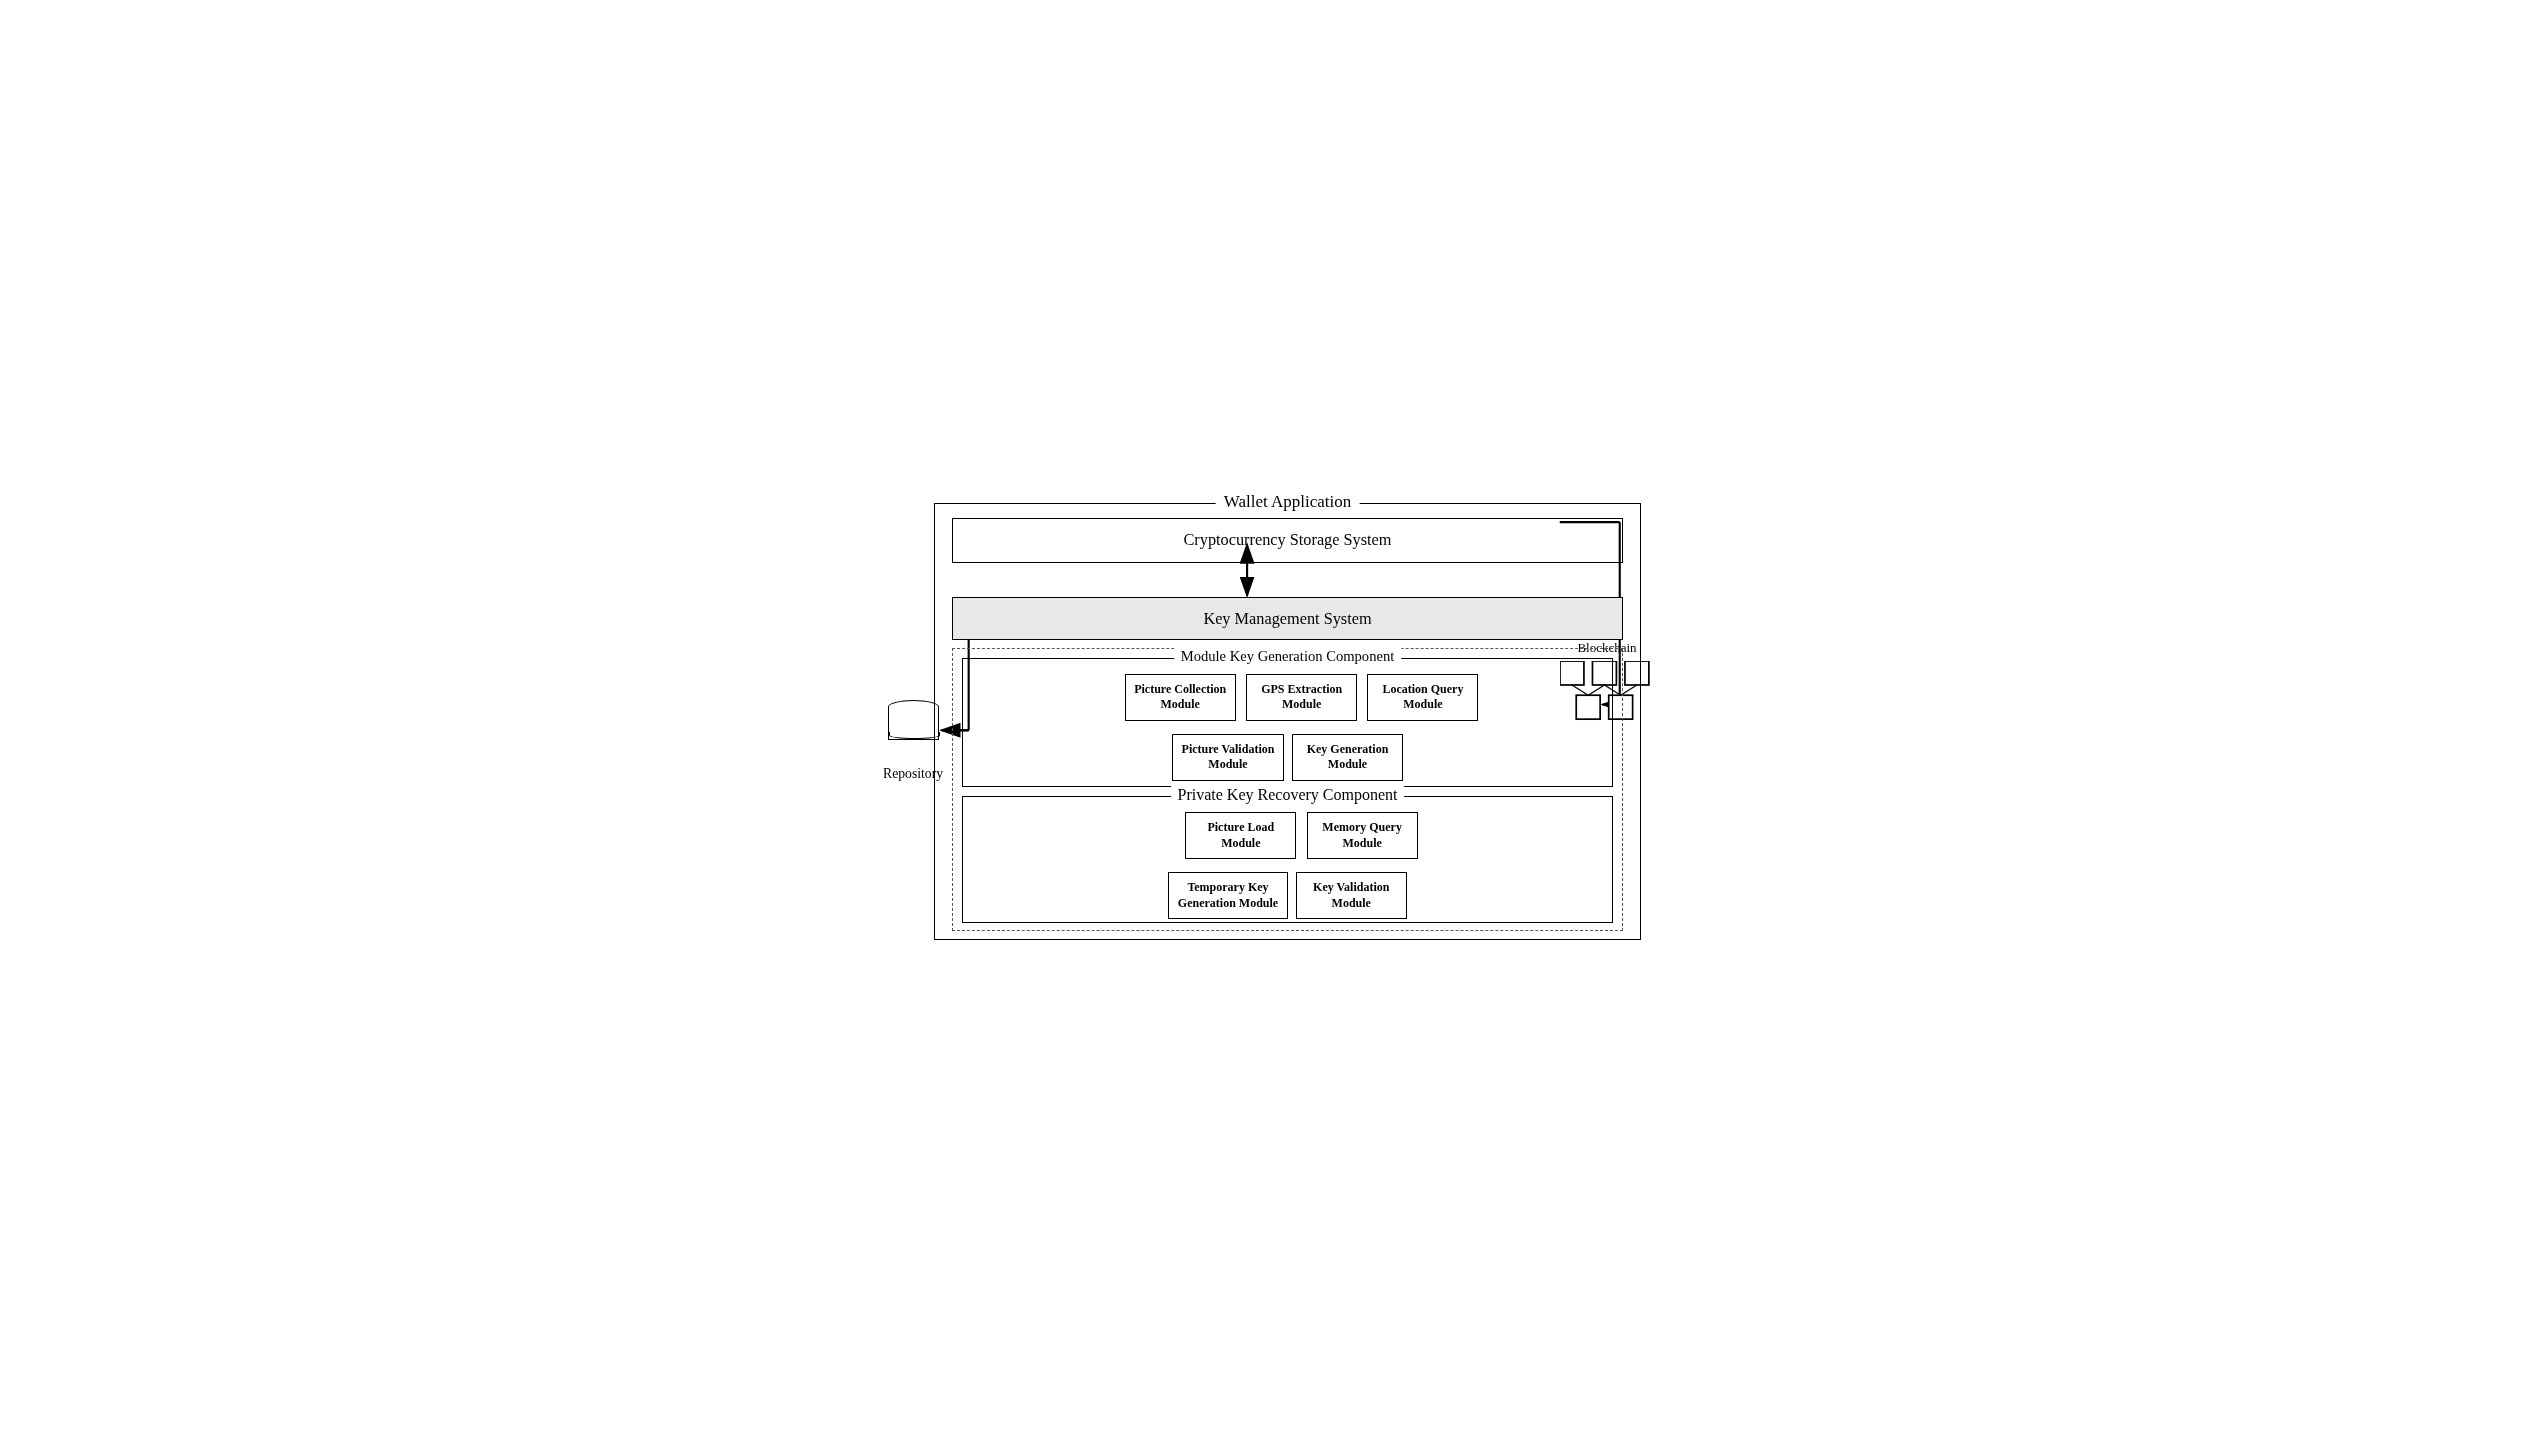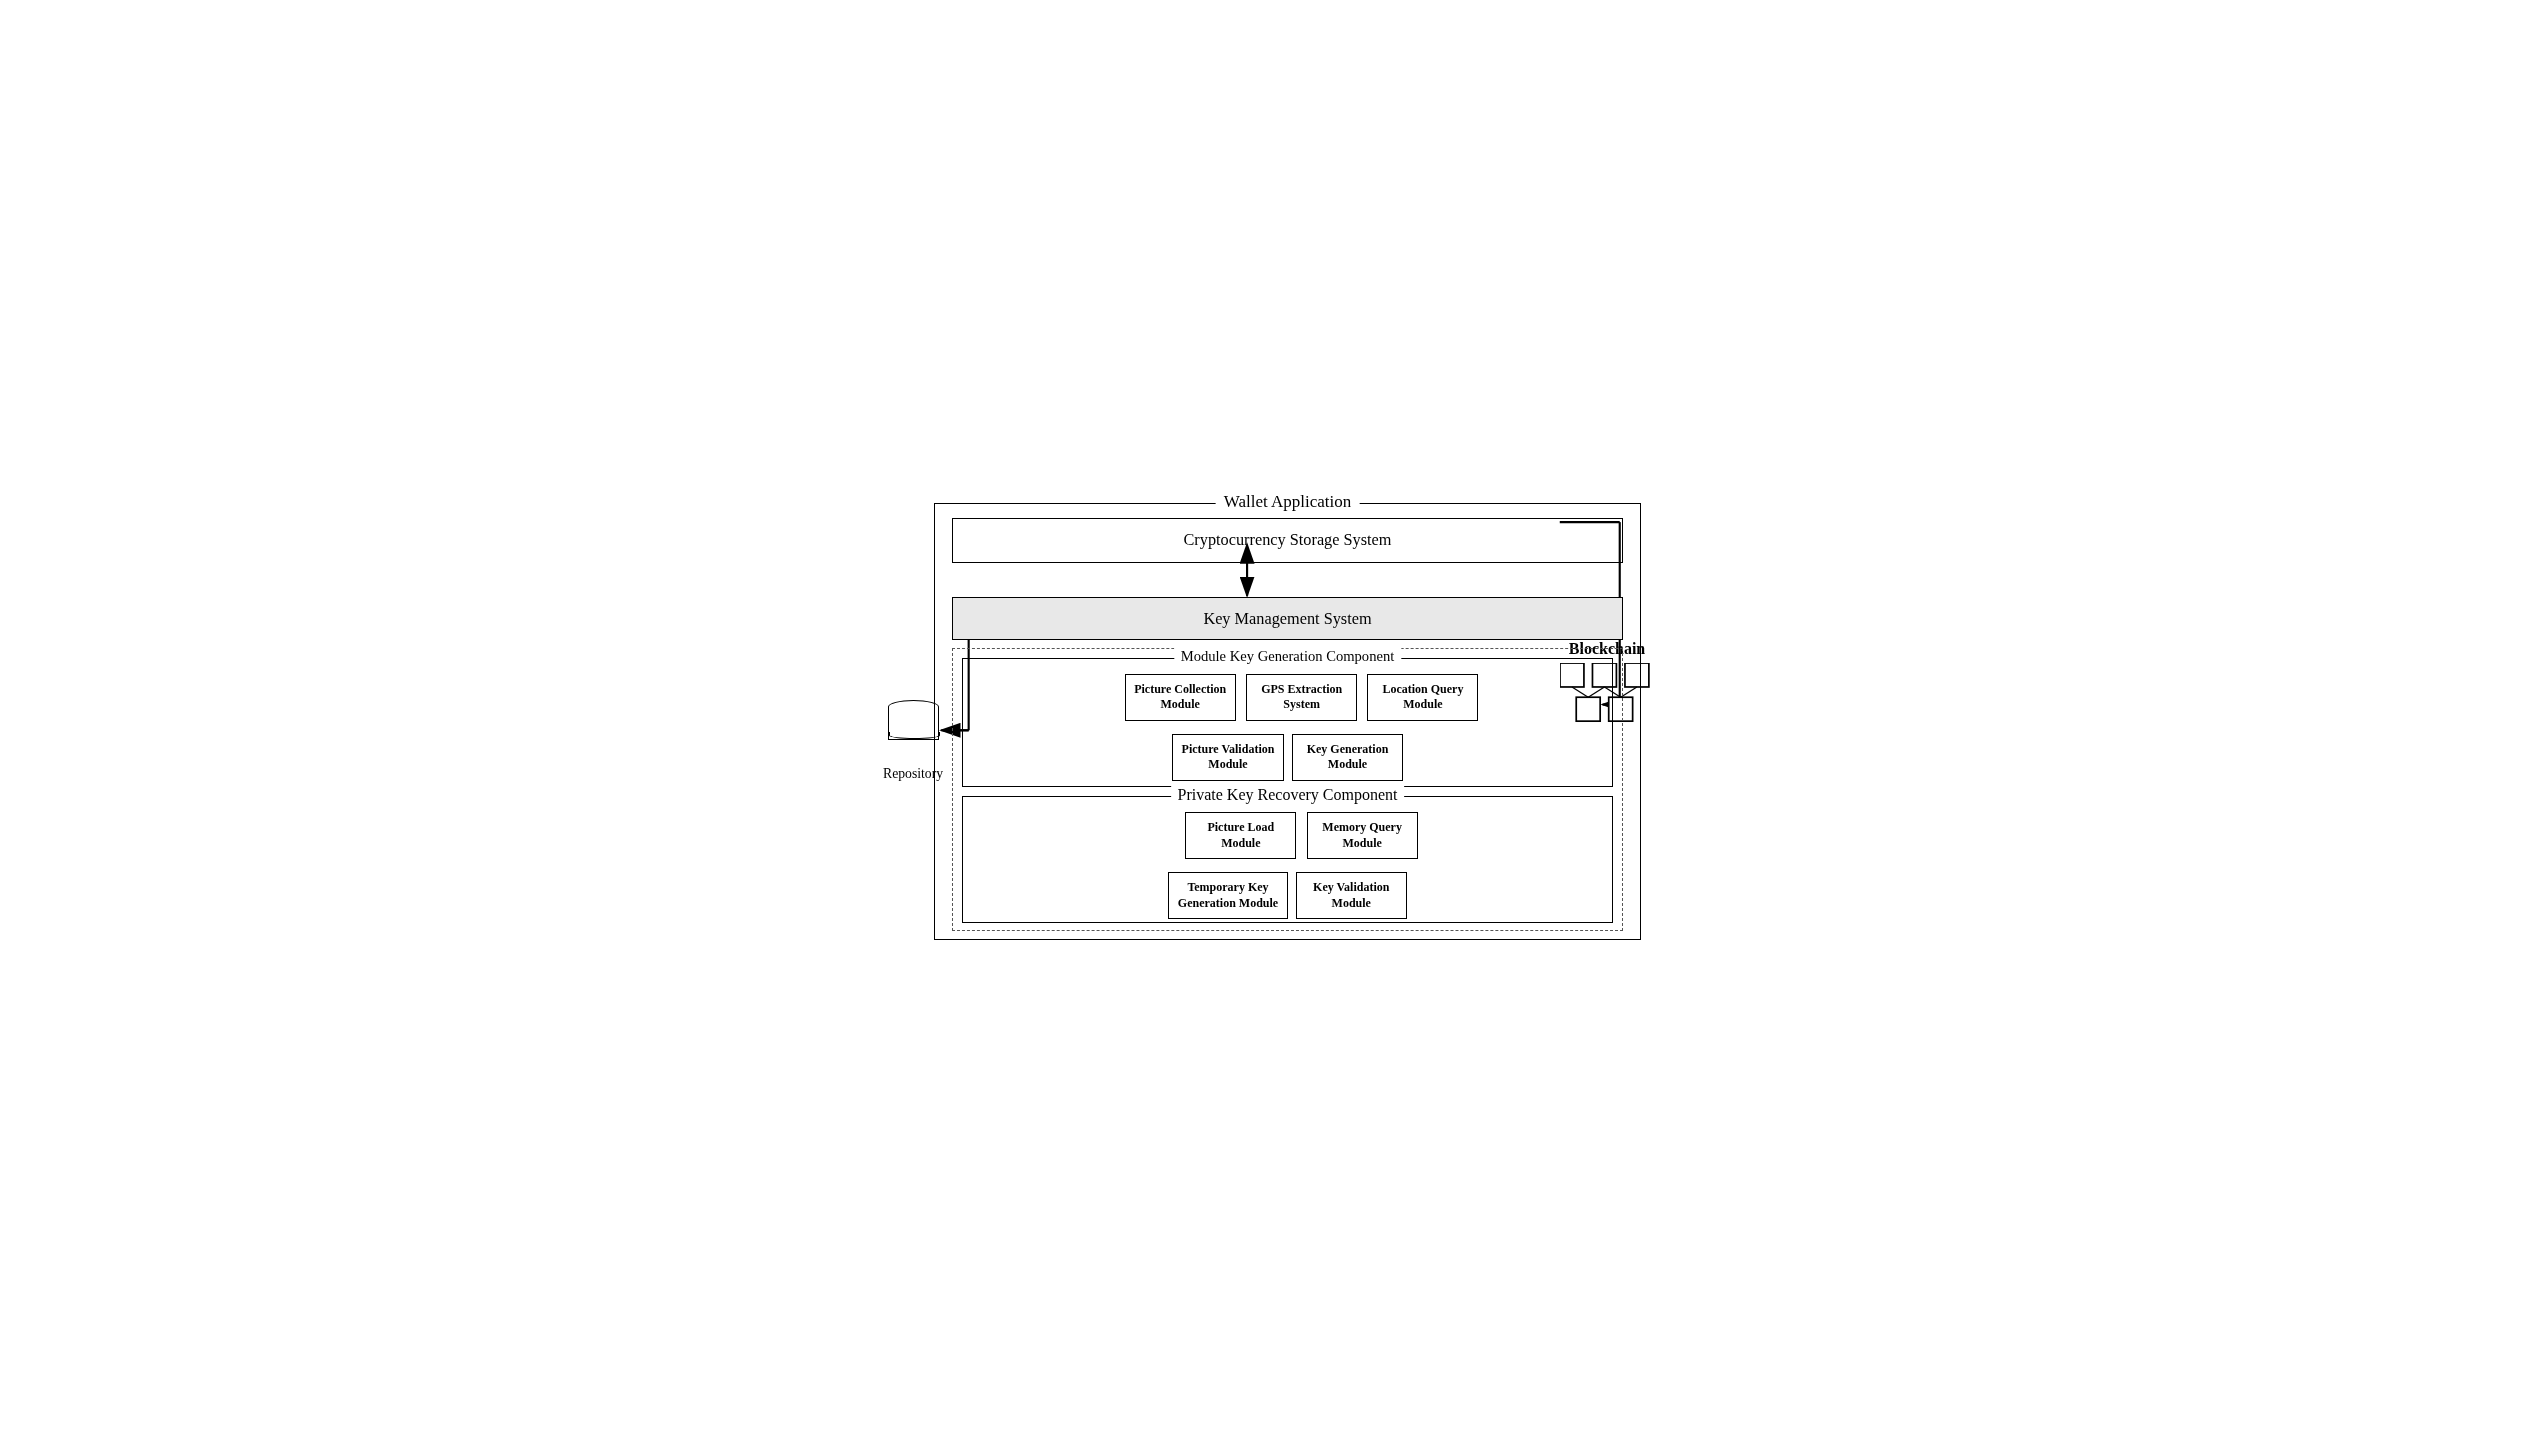--- a/index.html
+++ b/index.html
@@ -209,23 +209,22 @@
     
     .blockchain {
       position: absolute;
       right: 0px;
       top: 154px;
       display: flex;
       flex-direction: column;
       align-items: center;
     }
     .blockchain-label {
-      font-size: 16px;
+      font-size: 13px;
       margin-bottom: 5.1px;
-      font-weight: bold;
     }
 
     svg.arrows-svg {
       position: absolute;
       top: 0; left: 0;
       width: 100%;
       height: 100%;
       overflow: visible;
       pointer-events: none;
     }
@@ -309,21 +308,21 @@
       <div class="pkgc-box">
         <span class="pkgc-label">Module Key Generation Component</span>
 
         <div class="modules-row1">
           <div class="module-box">
             <span style="white-space:pre-line">Picture Collection
 Module</span>
           </div>
           <div class="module-box">
             <span style="white-space:pre-line">GPS Extraction
-System</span>
+Module</span>
           </div>
           <div class="module-box">
             <span style="white-space:pre-line">Location Query
 Module</span>
           </div>
         </div>
 
         <div class="modules-row2">
           <div class="module-box">
             <span style="white-space:pre-line">Picture Validation

